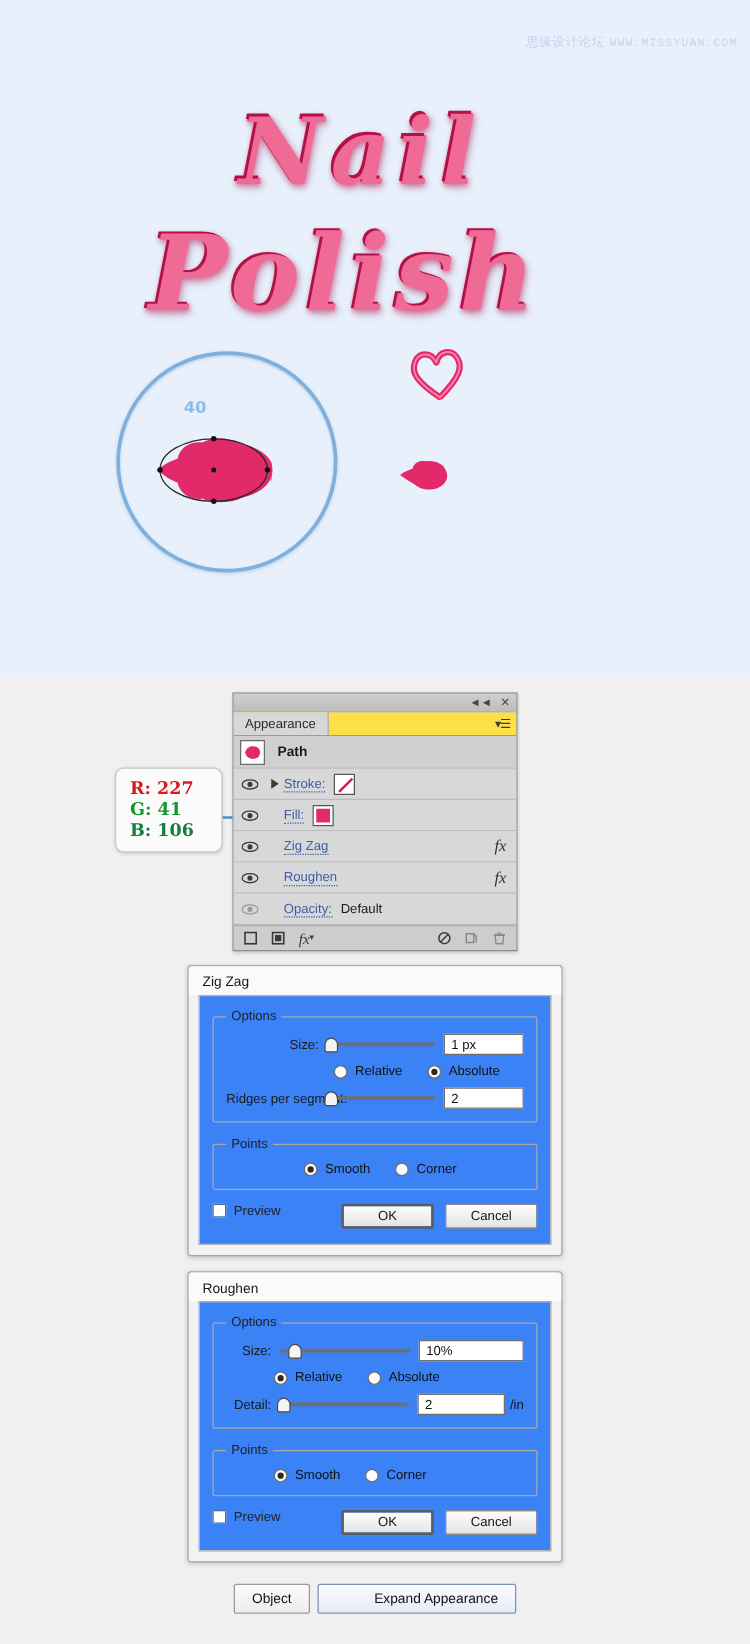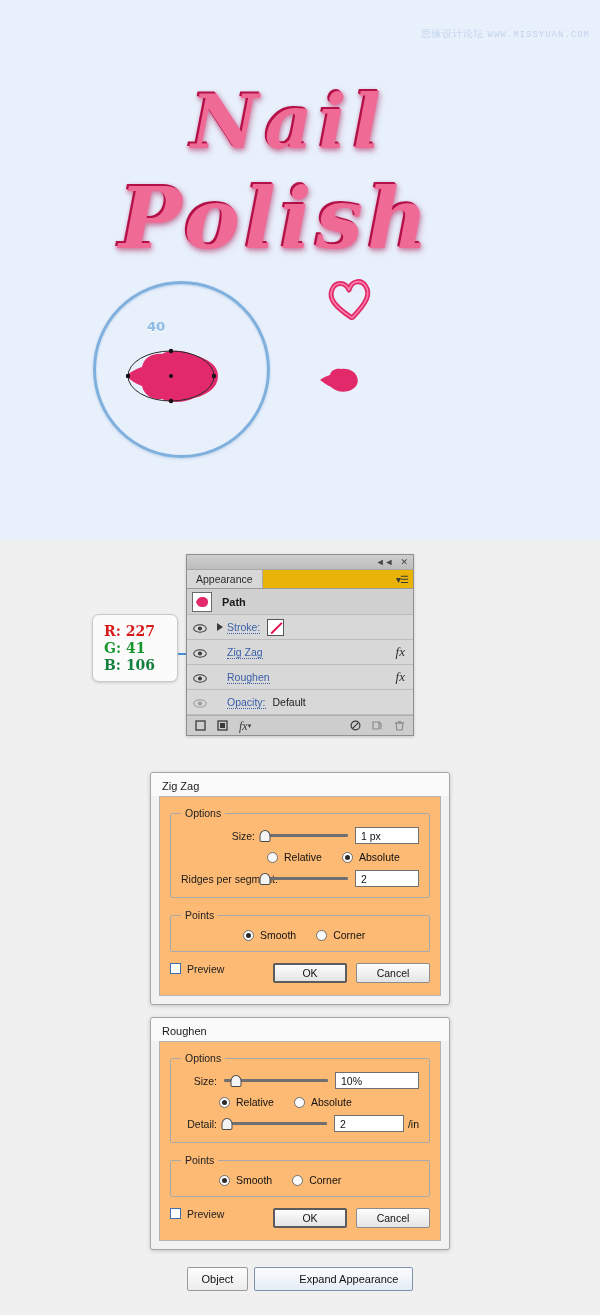--- a/index.html
+++ b/index.html
@@ -82,21 +82,21 @@
   }
   .panel-topbar {
     height:15px; background:linear-gradient(#cfcfcf,#bdbdbd);
     border-bottom:1px solid #a8a8a8;
     display:flex; align-items:center; justify-content:flex-end;
     padding-right:5px; gap:7px;
   }
   .panel-topbar .tb-ico { font-size:9px; color:#454545; line-height:1; cursor:pointer; }
   .panel-tabs {
     height:19px; display:flex; align-items:stretch;
-    background:#eab308; border-bottom:1px solid #9a9a9a;
+    background:#fde047; border-bottom:1px solid #9a9a9a;
   }
   .panel-tab {
     background:#d7d7d7; padding:0 9px;
     display:flex; align-items:center; font-size:10.5px; color:#2a2a2a;
     border-right:1px solid #a8a8a8;
   }
   .panel-tab-filler { flex:1; display:flex; align-items:center; justify-content:flex-end; padding-right:5px; }
   .panel-menu-ico { font-size:10px; color:#3a3a3a; letter-spacing:-1px; }
 
   .ap-rows { background:#d8d8d8; }
@@ -175,21 +175,21 @@
     position:absolute; background:#f2f2f2;
     border:1px solid #a6a6a6; border-radius:3px;
     box-shadow:0 1px 4px rgba(0,0,0,.18);
   }
   .dlg-title {
     padding:7px 11px 4px; font-size:11px; color:#1a1a1a;
     background:#fafafa; border-radius:3px 3px 0 0;
   }
   .dlg-body {
     margin:0 8px 8px; padding:10px 10px 12px;
-    background:#fdba74; border:1px solid #b4b4b4;
+    background:#3b82f6; border:1px solid #b4b4b4;
   }
   fieldset.grp {
     border:1px solid #a9a9a9; border-radius:2px;
     margin:0 0 11px; padding:8px 10px 10px;
   }
   fieldset.grp legend { padding:0 4px; font-size:10.5px; color:#222; }
   .row { display:flex; align-items:center; margin-bottom:7px; }
   .row:last-child { margin-bottom:0; }
   .row-lbl { font-size:10.5px; color:#1a1a1a; text-align:right; white-space:nowrap; }
   .slider {
@@ -348,20 +348,35 @@
       </div>
       <div class="col-arrow">
           <span class="tri"></span>
         </div>
       <span class="ap-label">Stroke:</span>
       <span class="swatch-box">
         <span class="swatch-inner swatch-none"></span>
       </span>
     </div>
 
+    <div class="ap-row">
+      <div class="col-eye">
+        <span class="eye">
+          <svg viewBox="0 0 16 10">
+              <ellipse cx="8" cy="5" rx="7.2" ry="4.2" fill="none" stroke="#3a3a3a" stroke-width="1.2"></ellipse>
+              <circle cx="8" cy="5" r="2.3" fill="#3a3a3a"></circle>
+            </svg>
+        </span>
+      </div>
+      <div class="col-arrow"></div>
+      <span class="ap-label">Fill:</span>
+      <span class="swatch-box">
+        <span class="swatch-inner" id="fill-swatch-inner" style="background: rgb(226, 41, 106);"></span>
+      </span>
+    </div>
 
     <div class="ap-row">
       <div class="col-eye">
         <span class="eye">
           <svg viewBox="0 0 16 10">
               <ellipse cx="8" cy="5" rx="7.2" ry="4.2" fill="none" stroke="#3a3a3a" stroke-width="1.2"></ellipse>
               <circle cx="8" cy="5" r="2.3" fill="#3a3a3a"></circle>
             </svg>
         </span>
       </div>

